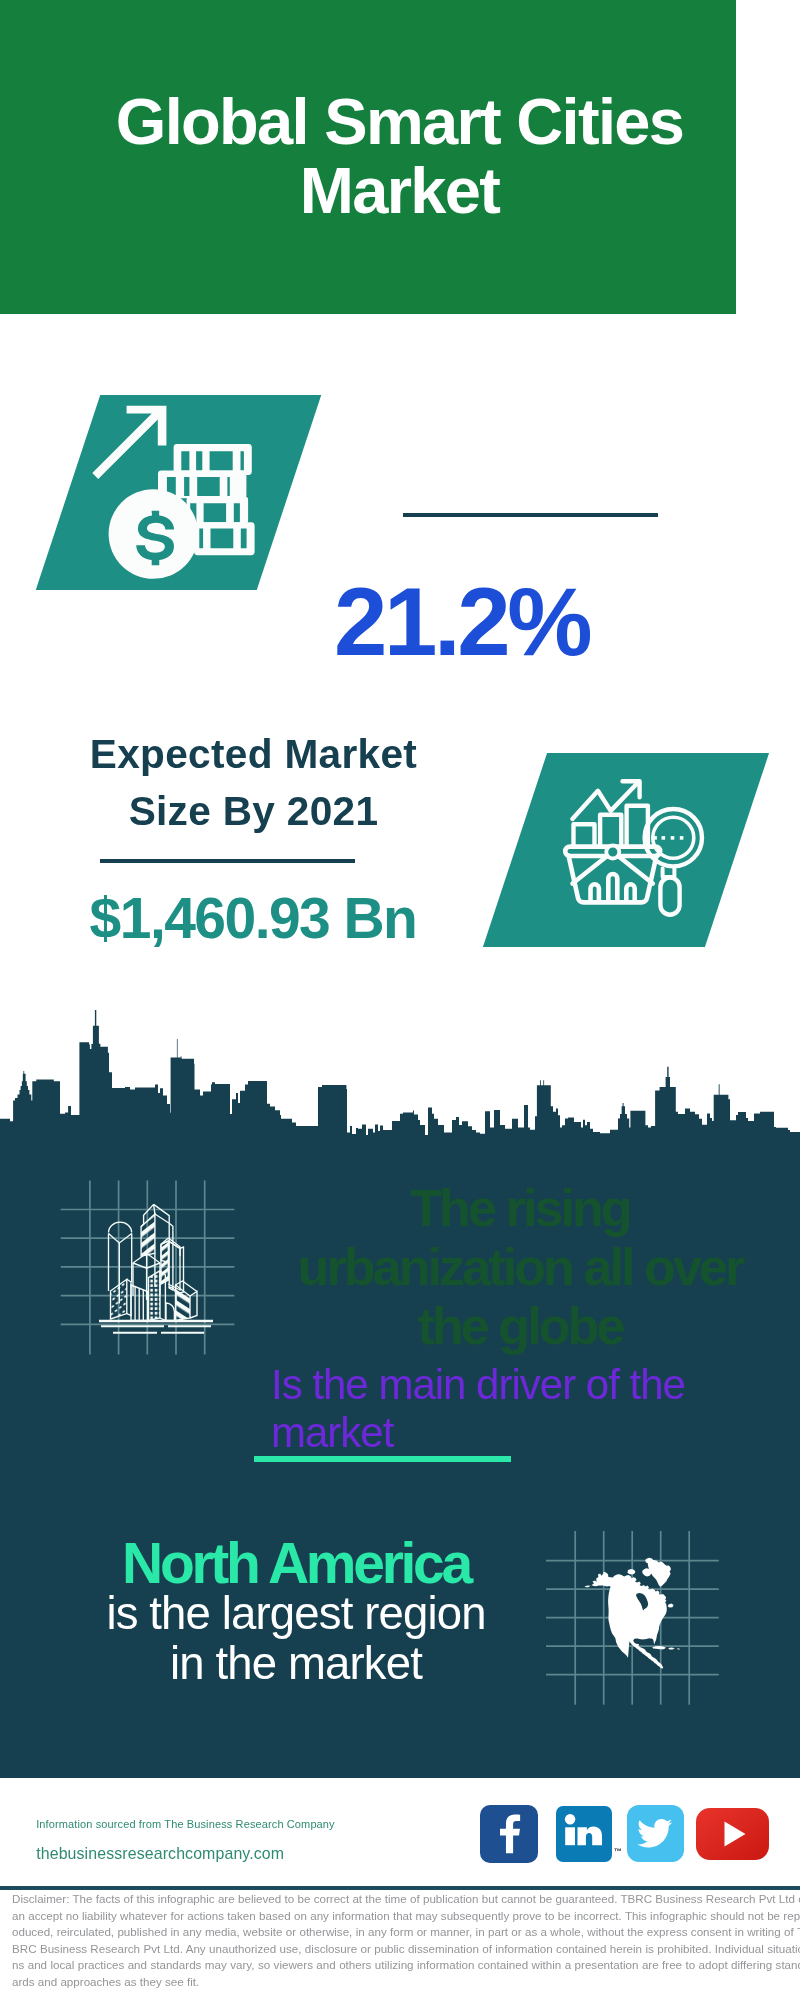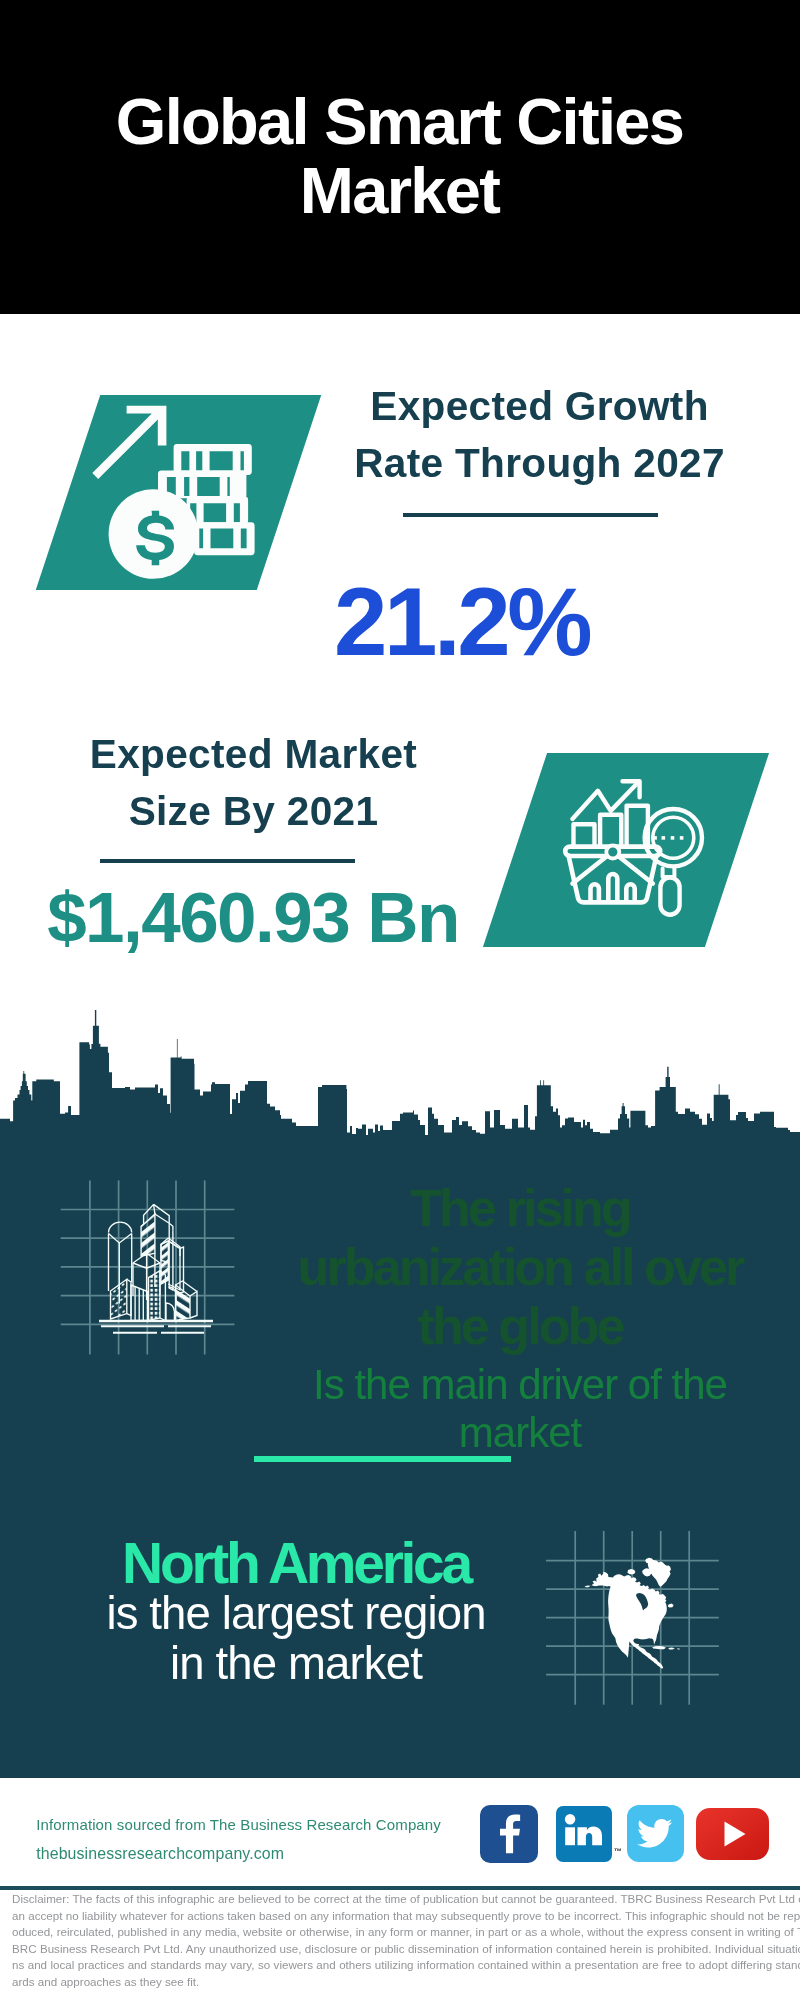--- a/index.html
+++ b/index.html
@@ -1,59 +1,59 @@
 <!DOCTYPE html>
 <html><head>
 <meta charset="utf-8">
 <style>
   * { margin:0; padding:0; box-sizing:border-box; }
   html,body { width:800px; height:2000px; }
   body { font-family:"Liberation Sans", sans-serif; background:#ffffff; overflow:hidden; }
   .page { position:relative; width:800px; height:2000px; }
 
   
-  .header { position:absolute; left:0; top:0; width:800px; height:314px; background:#000000; }
+  .header { position:absolute; left:0; top:0; width:736px; height:314px; background:#15803d; }
   .header-title { position:absolute; left:105px; top:88px; width:589px; text-align:center;
       color:#ffffff; font-size:65px; font-weight:bold; line-height:68.6px; letter-spacing:-1.7px; }
 
   
   .para { position:absolute; background:#1d8f85; transform:skewX(-18.3deg); }
   .icon-layer { position:absolute; }
 
   
   .stat1-text { position:absolute; left:345px; top:378px; width:389px; }
   .stat1-label { color:#16404f; font-weight:bold; font-size:40.6px; line-height:57px; text-align:center; letter-spacing:0.32px; }
   .rule1 { position:absolute; left:403px; top:513px; width:255px; height:4px; background:#16404f; }
   .stat1-value { position:absolute; left:334px; top:572px; width:377px; text-align:left;
       color:#1d4ed8; font-weight:bold; font-size:96px; line-height:100px; letter-spacing:-3.4px; }
 
   
   .stat2-text { position:absolute; left:59px; top:726px; width:389px; }
   .stat2-label { color:#16404f; font-weight:bold; font-size:40.6px; line-height:57px; text-align:center; letter-spacing:0.32px; }
   .rule2 { position:absolute; left:100px; top:859px; width:255px; height:4px; background:#16404f; }
   .stat2-value { position:absolute; left:19px; top:878px; width:468px; text-align:center;
-      color:#1d8f85; font-weight:bold; font-size:71px; line-height:80px; letter-spacing:-1.55px; }
+      color:#1d8f85; font-weight:bold; font-size:57px; line-height:80px; letter-spacing:-1.55px; }
 
   
   .dark-band { position:absolute; left:0; top:1008px; width:800px; height:770px; overflow:hidden; }
   .dark-band svg { display:block; }
 
   
   .hl1 { position:absolute; left:271px; top:1178.5px; width:498px; }
   .hl-accent { color:#14532d; font-weight:bold; font-size:52px; line-height:59px; text-align:center; letter-spacing:-2.9px; }
-  .hl-rest { color:#15803d; font-weight:normal; font-size:42px; line-height:48px; text-align:center; letter-spacing:-1.0px; padding-top:5px; }
+  .hl-rest { color:#6d28d9; font-weight:normal; font-size:42px; line-height:48px; text-align:left; letter-spacing:-1.0px; padding-top:5px; }
   .hl1-rule { position:absolute; left:254px; top:1456px; width:257px; height:5.5px; background:#2ae8a8; }
 
   .hl2 { position:absolute; left:96px; top:1536.5px; width:400px; }
   .hl2-accent { color:#2ae8a8; font-weight:bold; font-size:57px; line-height:52px; text-align:center; letter-spacing:-3.3px; }
   .hl2-rest { color:#ffffff; font-weight:normal; font-size:45.5px; line-height:50px; text-align:center; letter-spacing:-0.85px; padding-top:0px; }
 
   
   .footer { position:absolute; left:0; top:1778px; width:800px; height:110px; background:#ffffff; }
-  .foot-src { position:absolute; left:36.2px; top:1811px; color:#2e8b72; font-size:15px; line-height:27px; letter-spacing:0.12px; }
+  .foot-src { position:absolute; left:36.2px; top:1811px; color:#2e8b72; font-size:11px; line-height:27px; letter-spacing:0.12px; }
   .foot-web { position:absolute; left:36.2px; top:1840px; color:#2e8b72; font-size:15.9px; line-height:27px; letter-spacing:0.12px; }
   .social { position:absolute; }
   .social svg { display:block; }
   .foot-divider { position:absolute; left:0; top:1886px; width:800px; height:4px; background:#1d4d5c; }
   .disclaimer { position:absolute; left:6px; top:1891px; width:792px; color:#939598; font-size:11.62px;
       line-height:16.6px; text-align:justify; word-break:break-all;margin-left:6px; }
 </style>
 </head>
 <body>
 
@@ -90,23 +90,20 @@
                M210.5 528.6 h22.8 v19.7 h-22.8 z
                M240.8 528.6 h5.8 v19.7 h-5.8 z" fill="#fafdfb" fill-rule="evenodd"></path>
 
       <circle cx="153.4" cy="534" r="44.8" fill="#fafdfb"></circle>
 
       <g transform="translate(156,534) scale(0.88) translate(-156,-534)">
       <path d="M151.0 507.6 h8.6 v5.4 q7.6 0.8 12.1 5.0 q4.5 4.2 4.8 10.8 h-9.9 q-0.4 -3.5 -2.8 -5.5 q-2.6 -2.2 -7.7 -2.2 q-5.1 0 -7.8 1.9 q-2.6 1.8 -2.6 4.6 q0 2.4 2.0 3.7 q2.0 1.4 8.6 2.6 l4.2 0.8 q8.5 1.7 12.2 4.8 q3.7 3.1 3.7 8.6 q0 6.3 -4.8 10.6 q-4.3 3.9 -11.9 4.8 v6.1 h-8.6 v-6.1 q-7.9 -0.9 -12.6 -5.2 q-4.8 -4.5 -5.0 -11.4 h9.9 q0.3 3.9 3.1 6.1 q2.9 2.3 8.6 2.3 q5.5 0 8.3 -2.0 q2.7 -2.0 2.7 -4.8 q0 -2.5 -2.1 -3.9 q-2.1 -1.5 -8.7 -2.8 l-4.4 -0.8 q-8.1 -1.6 -11.8 -4.7 q-3.6 -3.1 -3.6 -8.5 q0 -6.0 4.6 -10.1 q4.2 -3.7 11.4 -4.6 z" fill="#1d8f85"></path>
       </g>
       </svg>
     </div>
-  <div class="stat1-text">
-    <div class="stat1-label">Expected Growth Rate Through 2027</div>
-  </div>
   <div class="rule1"></div>
   <div class="stat1-value">21.2%</div>
 
   <div class="para" style="left:515px; top:753px; width:222px; height:194px;"></div>
   <div class="icon-layer" style="left:560px; top:775px; width:160px; height:145px;">
       <svg viewBox="560 775 160 145" width="160" height="145">
       <g fill="none" stroke="#fafdfb" stroke-width="4.4" stroke-linecap="round" stroke-linejoin="round">
 
         <polyline points="572.4,818.9 597.9,790.8 610.7,810.9 637.3,783.3"></polyline>
         <polyline points="622.5,781.2 639.6,781.2 639.6,797.3"></polyline>

